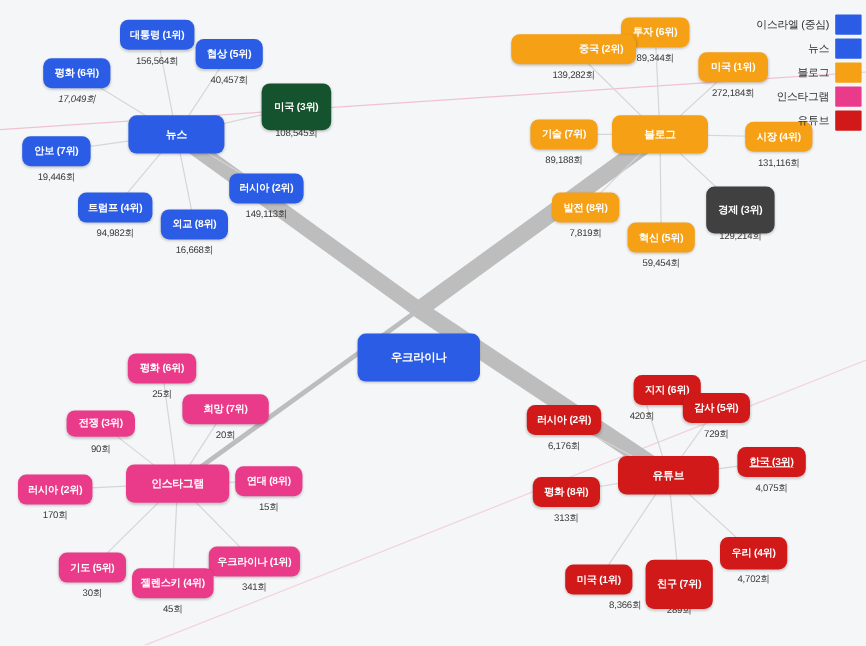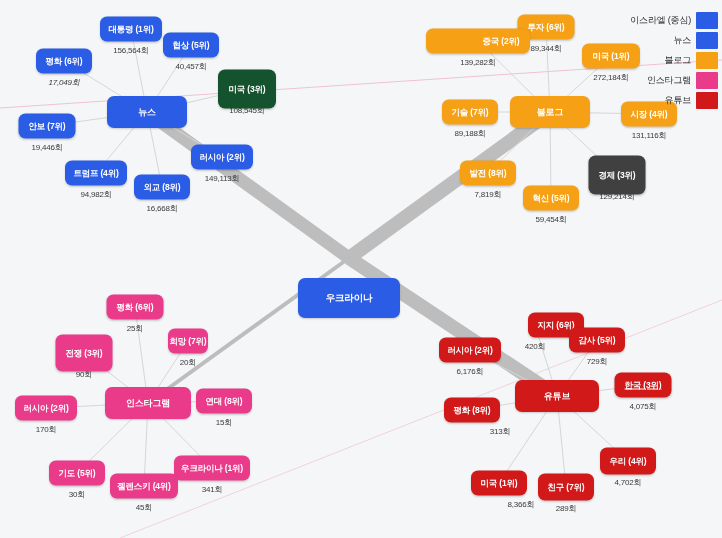--- a/index.html
+++ b/index.html
@@ -204,25 +204,25 @@
       </div>
       <div class="count" style="left: 617px; top: 190.5px;">129,214회</div>
       <div class="node" style="left: 551px; top: 198px; width: 56px; height: 25px; background: rgb(245, 160, 21);">
         <span>혁신 (5위)</span>
       </div>
       <div class="count" style="left: 551px; top: 213.5px;">59,454회</div>
       <div class="node" style="left: 135px; top: 307px; width: 57px; height: 25px; background: rgb(234, 59, 138);">
         <span>평화 (6위)</span>
       </div>
       <div class="count" style="left: 135px; top: 322.5px;">25회</div>
-      <div class="node" style="left: 188px; top: 341px; width: 40px; height: 25px; background: rgb(234, 59, 138);">
+      <div class="node" style="left: 188px; top: 341px; width: 72px; height: 25px; background: rgb(234, 59, 138);">
         <span>희망 (7위)</span>
       </div>
       <div class="count" style="left: 188px; top: 356.5px;">20회</div>
-      <div class="node" style="left: 84px; top: 353px; width: 57px; height: 37px; background: rgb(234, 59, 138);">
+      <div class="node" style="left: 84px; top: 353px; width: 57px; height: 22px; background: rgb(234, 59, 138);">
         <span>전쟁 (3위)</span>
       </div>
       <div class="count" style="left: 84px; top: 368.5px;">90회</div>
       <div class="node" style="left: 46px; top: 408px; width: 62px; height: 25px; background: rgb(234, 59, 138);">
         <span>러시아 (2위)</span>
       </div>
       <div class="count" style="left: 46px; top: 423.5px;">170회</div>
       <div class="node" style="left: 224px; top: 401px; width: 56px; height: 25px; background: rgb(234, 59, 138);">
         <span>연대 (8위)</span>
       </div>
@@ -251,30 +251,30 @@
         <span>러시아 (2위)</span>
       </div>
       <div class="count" style="left: 470px; top: 365.5px;">6,176회</div>
       <div class="node" style="left: 643px; top: 385px; width: 57px; height: 25px; background: rgb(210, 25, 25); text-decoration: underline;">
         <span>한국 (3위)</span>
       </div>
       <div class="count" style="left: 643px; top: 400.5px;">4,075회</div>
       <div class="node" style="left: 472px; top: 410px; width: 56px; height: 25px; background: rgb(210, 25, 25);">
         <span>평화 (8위)</span>
       </div>
-      <div class="count" style="left: 500px; top: 425.5px;">313회</div>
+      <div class="count" style="left: 472px; top: 425.5px;">313회</div>
       <div class="node" style="left: 628px; top: 461px; width: 56px; height: 27px; background: rgb(210, 25, 25);">
         <span>우리 (4위)</span>
       </div>
       <div class="count" style="left: 628px; top: 476.5px;">4,702회</div>
       <div class="node" style="left: 499px; top: 483px; width: 56px; height: 25px; background: rgb(210, 25, 25);">
         <span>미국 (1위)</span>
       </div>
       <div class="count" style="left: 499px; top: 498.5px; padding-left: 44px;">8,366회</div>
-      <div class="node" style="left: 566px; top: 487px; width: 56px; height: 27px; background: rgb(210, 25, 25);">
+      <div class="node" style="left: 566px; top: 487px; width: 56px; height: 41px; background: rgb(210, 25, 25);">
         <span>친구 (7위)</span>
       </div>
       <div class="count" style="left: 566px; top: 502.5px;">289회</div>
     </div>
 
   <div id="legend">
       <div class="legend-row">
         <span class="legend-label">이스라엘 (중심)</span>
         <span class="legend-swatch" style="background: rgb(43, 92, 230);"></span>
       </div>

